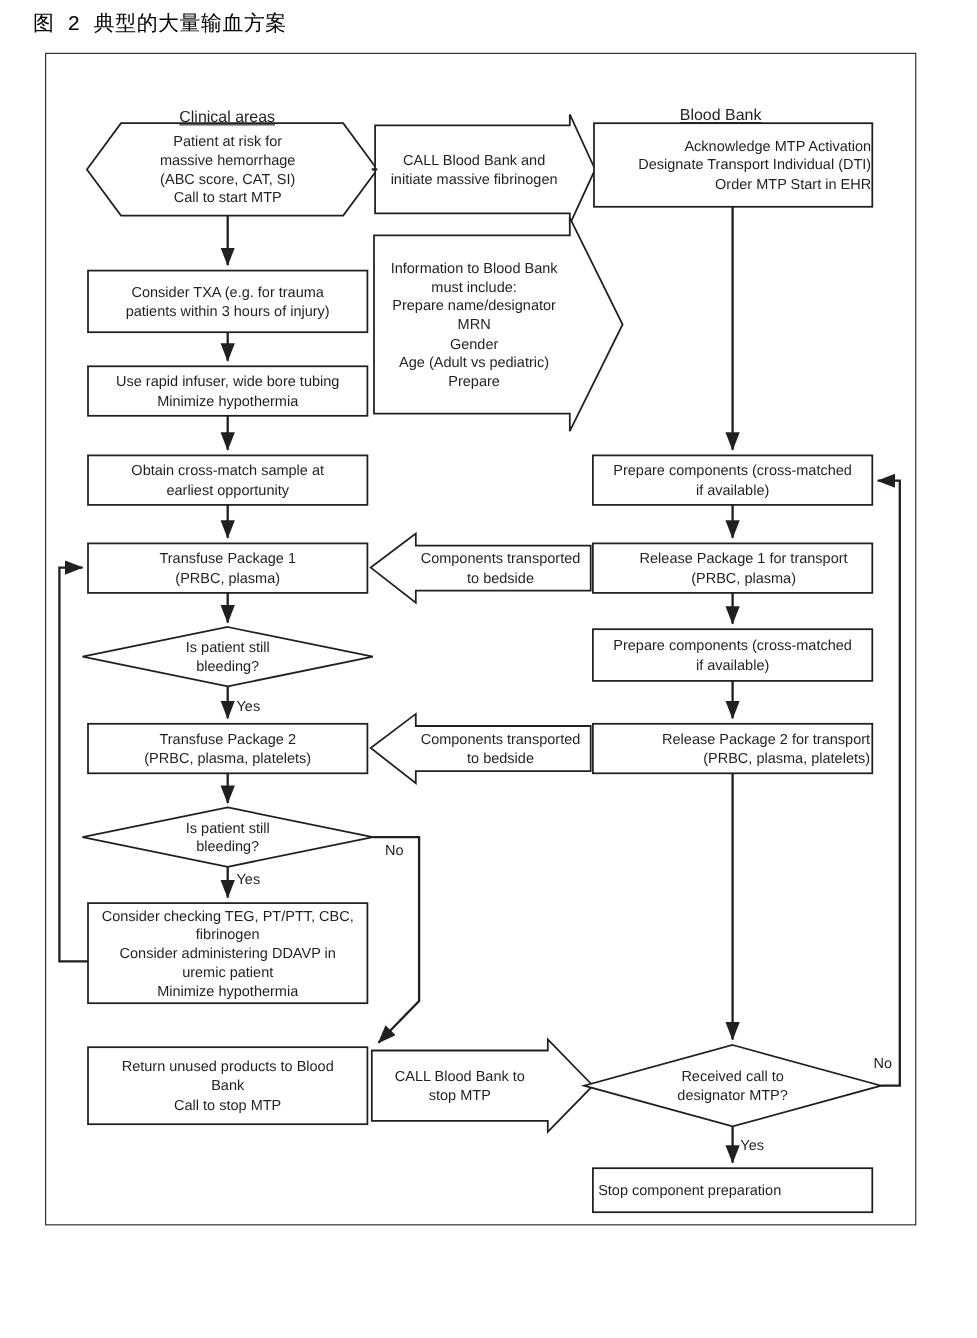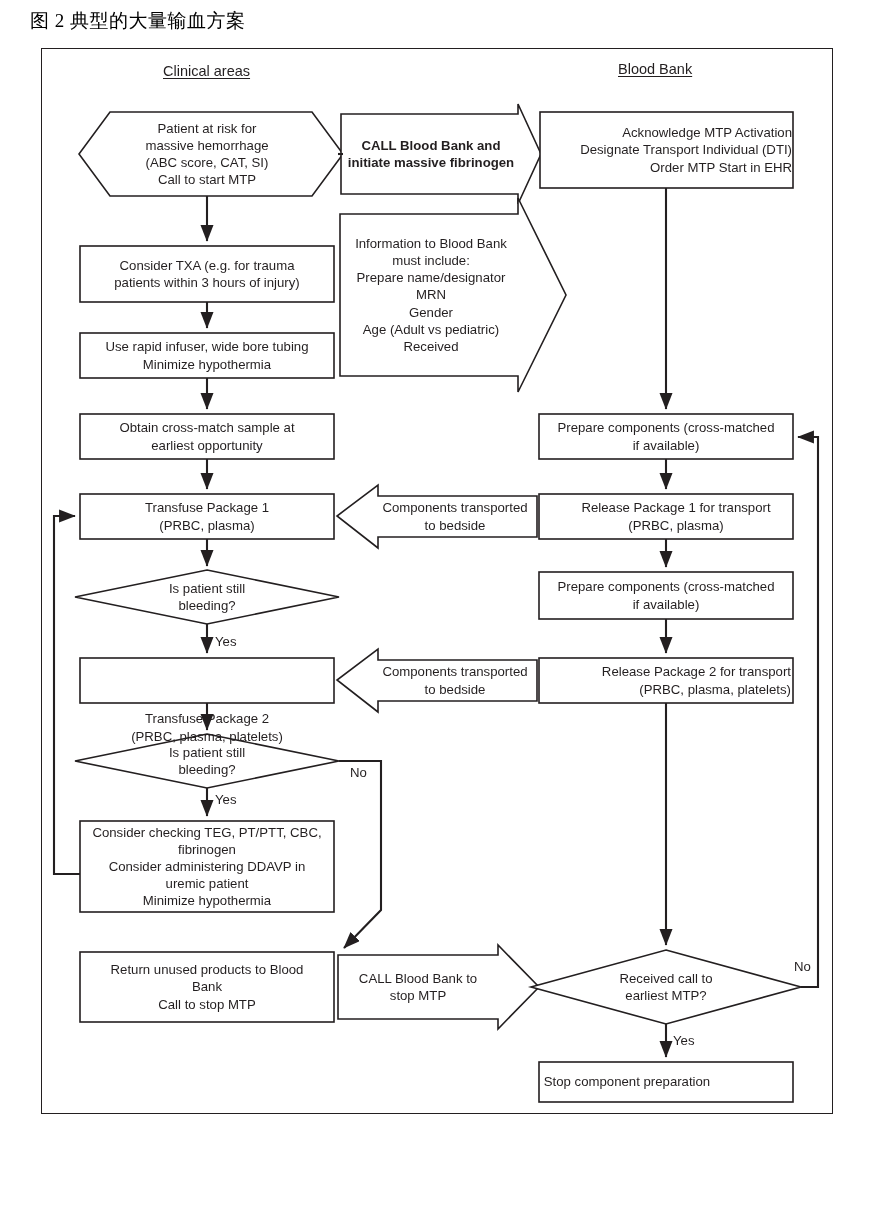--- a/index.html
+++ b/index.html
@@ -16,21 +16,21 @@
     width: 888px;
     height: 1216px;
     overflow: hidden;
     background: #ffffff;
   }
   #figure-caption {
     position: absolute;
     left: 30px;
     top: 8px;
     font-size: 19px;
-    font-family: Liberation Serif, serif;
+    font-family: Liberation Mono, monospace;
     color: #000000;
     letter-spacing: 0.5px;
     white-space: nowrap;
   }
   #chart-frame {
     position: absolute;
     left: 41px;
     top: 48px;
     width: 792px;
     height: 1066px;
@@ -46,20 +46,21 @@
     height: 1216px;
     overflow: visible;
   }
   .col-head {
     position: absolute;
     font-size: 14.5px;
     color: #231f20;
     text-decoration: underline;
     text-underline-offset: 2px;
     white-space: nowrap;
+    margin-top: 36px;
   }
   .node-label {
     position: absolute;
     display: flex;
     align-items: center;
     justify-content: center;
     text-align: center;
     font-size: 13.2px;
     line-height: 1.30;
     color: #231f20;
@@ -182,21 +183,21 @@
 
   <div class="node-label" style="left:95px; top:112px; width:224px; height:84px;">
       <div style="width: 100%;">
         <span>Patient at risk for</span>
         <span>massive hemorrhage</span>
         <span>(ABC score, CAT, SI)</span>
         <span>Call to start MTP</span>
       </div>
     </div>
 
-  <div class="node-label" style="left:345px; top:122px; width:172px; height:64px;font-weight:bold;">
+  <div class="node-label" style="left:345px; top:122px; width:172px; height:64px;">
       <div style="width: 100%;">
         <span>CALL Blood Bank and</span>
         <span>initiate massive fibrinogen</span>
       </div>
     </div>
 
   <div class="node-label" style="left:541px; top:112px; width:251px; height:76px;text-align:right;">
       <div style="width: 100%;">
         <span>Acknowledge MTP Activation</span>
         <span>Designate Transport Individual (DTI)</span>
@@ -212,21 +213,21 @@
     </div>
 
   <div class="node-label" style="left:344px; top:222px; width:174px; height:146px;">
       <div style="width: 100%;">
         <span>Information to Blood Bank</span>
         <span>must include:</span>
         <span>Prepare name/designator</span>
         <span>MRN</span>
         <span>Gender</span>
         <span>Age (Adult vs pediatric)</span>
-        <span>Received</span>
+        <span>Prepare</span>
       </div>
     </div>
 
   <div class="node-label" style="left:82px; top:333px; width:250px; height:45px;">
       <div style="width: 100%;">
         <span>Use rapid infuser, wide bore tubing</span>
         <span>Minimize hypothermia</span>
       </div>
     </div>
 
@@ -272,21 +273,21 @@
       </div>
     </div>
 
   <div class="node-label" style="left:541px; top:572px; width:250px; height:47px;">
       <div style="width: 100%;">
         <span>Prepare components (cross-matched</span>
         <span>if available)</span>
       </div>
     </div>
 
-  <div class="node-label" style="left:82px; top:658px; width:250px; height:45px;margin-top:47px;">
+  <div class="node-label" style="left:82px; top:658px; width:250px; height:45px;">
       <div style="width: 100%;">
         <span>Transfuse Package 2</span>
         <span>(PRBC, plasma, platelets)</span>
       </div>
     </div>
 
   <div class="node-label" style="left:374px; top:660px; width:162px; height:41px;">
       <div style="width: 100%;">
         <span>Components transported</span>
         <span>to bedside</span>
@@ -328,21 +329,21 @@
   <div class="node-label" style="left:342px; top:961px; width:152px; height:52px;">
       <div style="width: 100%;">
         <span>CALL Blood Bank to</span>
         <span>stop MTP</span>
       </div>
     </div>
 
   <div class="node-label" style="left:586px; top:965px; width:160px; height:44px;">
       <div style="width: 100%;">
         <span>Received call to</span>
-        <span>earliest MTP?</span>
+        <span>designator MTP?</span>
       </div>
     </div>
 
   <div class="node-label" style="left:511px; top:1062px; width:232px; height:40px;border-radius:19px;">
       <div style="width: 100%;">
         <span>Stop component preparation</span>
       </div>
     </div>
 
   <div class="edge-label" style="left:215px; top:634px;">Yes</div>

